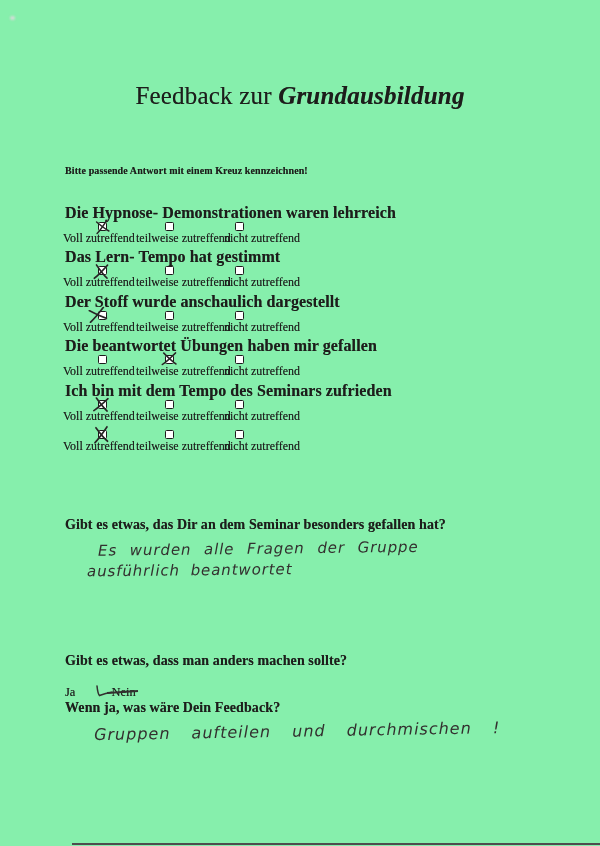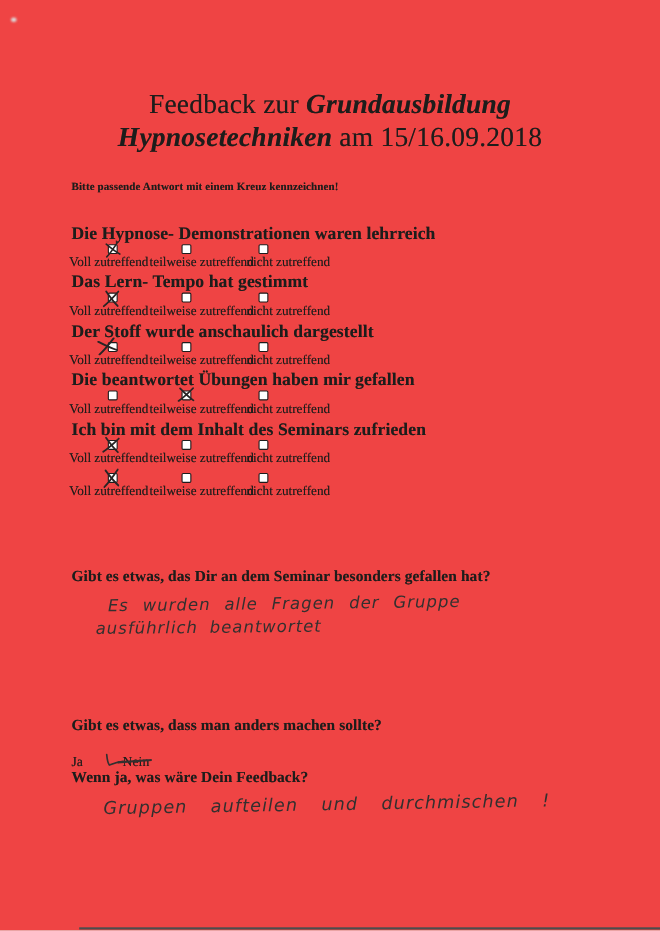--- a/index.html
+++ b/index.html
@@ -1,17 +1,17 @@
 <!DOCTYPE html>
 <html><head>
 <meta charset="utf-8">
 <style>
   html,body{margin:0;padding:0;background:#e8e8e8;}
   .page{
-    position:relative;width:600px;height:846px;background:#ef4444;
+    position:relative;width:600px;height:846px;background:#86efac;
     font-family:"Liberation Serif", serif;color:#1d1d1b;overflow:hidden;
     margin:0 auto;
   }
   .printed{text-shadow:0 0 .5px rgba(25,25,25,.55);}
   
   .title{position:absolute;top:64px;left:0;right:0;text-align:center;
          font-size:25px;line-height:30px;font-weight:400;letter-spacing:.2px;}
   .title em{font-weight:700;font-style:italic;}
   
   .instruction{position:absolute;top:155px;left:65px;font-size:10px;font-weight:700;letter-spacing:.1px;}
@@ -55,21 +55,20 @@
   .smudge{position:absolute;left:10px;top:16px;width:5px;height:4px;background:#dadada;border-radius:50%;filter:blur(1px);}
 </style>
 </head>
 <body>
 
 <div class="page">
   <div class="smudge"></div>
 
   <h1 class="title printed">
     <span><span>Feedback zur </span><em>Grundausbildung</em></span><br>
-    <span><em>Hypnosetechniken</em><span> am 15/16.09.2018</span></span>
   </h1>
 
   <p class="instruction printed">Bitte passende Antwort mit einem Kreuz kennzeichnen!</p>
 
   <div class="questions">
 
     <div class="question">
       <div class="q-text printed">Die Hypnose- Demonstrationen waren lehrreich</div>
       <div class="cb-row">
         <span class="cb cb-0">
@@ -139,21 +138,21 @@
         <span class="cb cb-2"></span>
       </div>
       <div class="opt-row printed">
         <span class="opt opt-0">Voll zutreffend</span>
         <span class="opt opt-1">teilweise zutreffend</span>
         <span class="opt opt-2">nicht zutreffend</span>
       </div>
     </div>
 
     <div class="question">
-      <div class="q-text printed">Ich bin mit dem Inhalt des Seminars zufrieden</div>
+      <div class="q-text printed">Ich bin mit dem Tempo des Seminars zufrieden</div>
       <div class="cb-row">
         <span class="cb cb-0">
             <svg class="xmark xm-4" viewBox="0 0 17 17">
               <path d="M3,3.5 C7,7.5 10.5,11 14.5,13.5"></path>
               <path d="M13.5,2.5 C10,7 6.5,11.5 2.5,15"></path>
             </svg>
           </span>
         <span class="cb cb-1"></span>
         <span class="cb cb-2"></span>
       </div>

